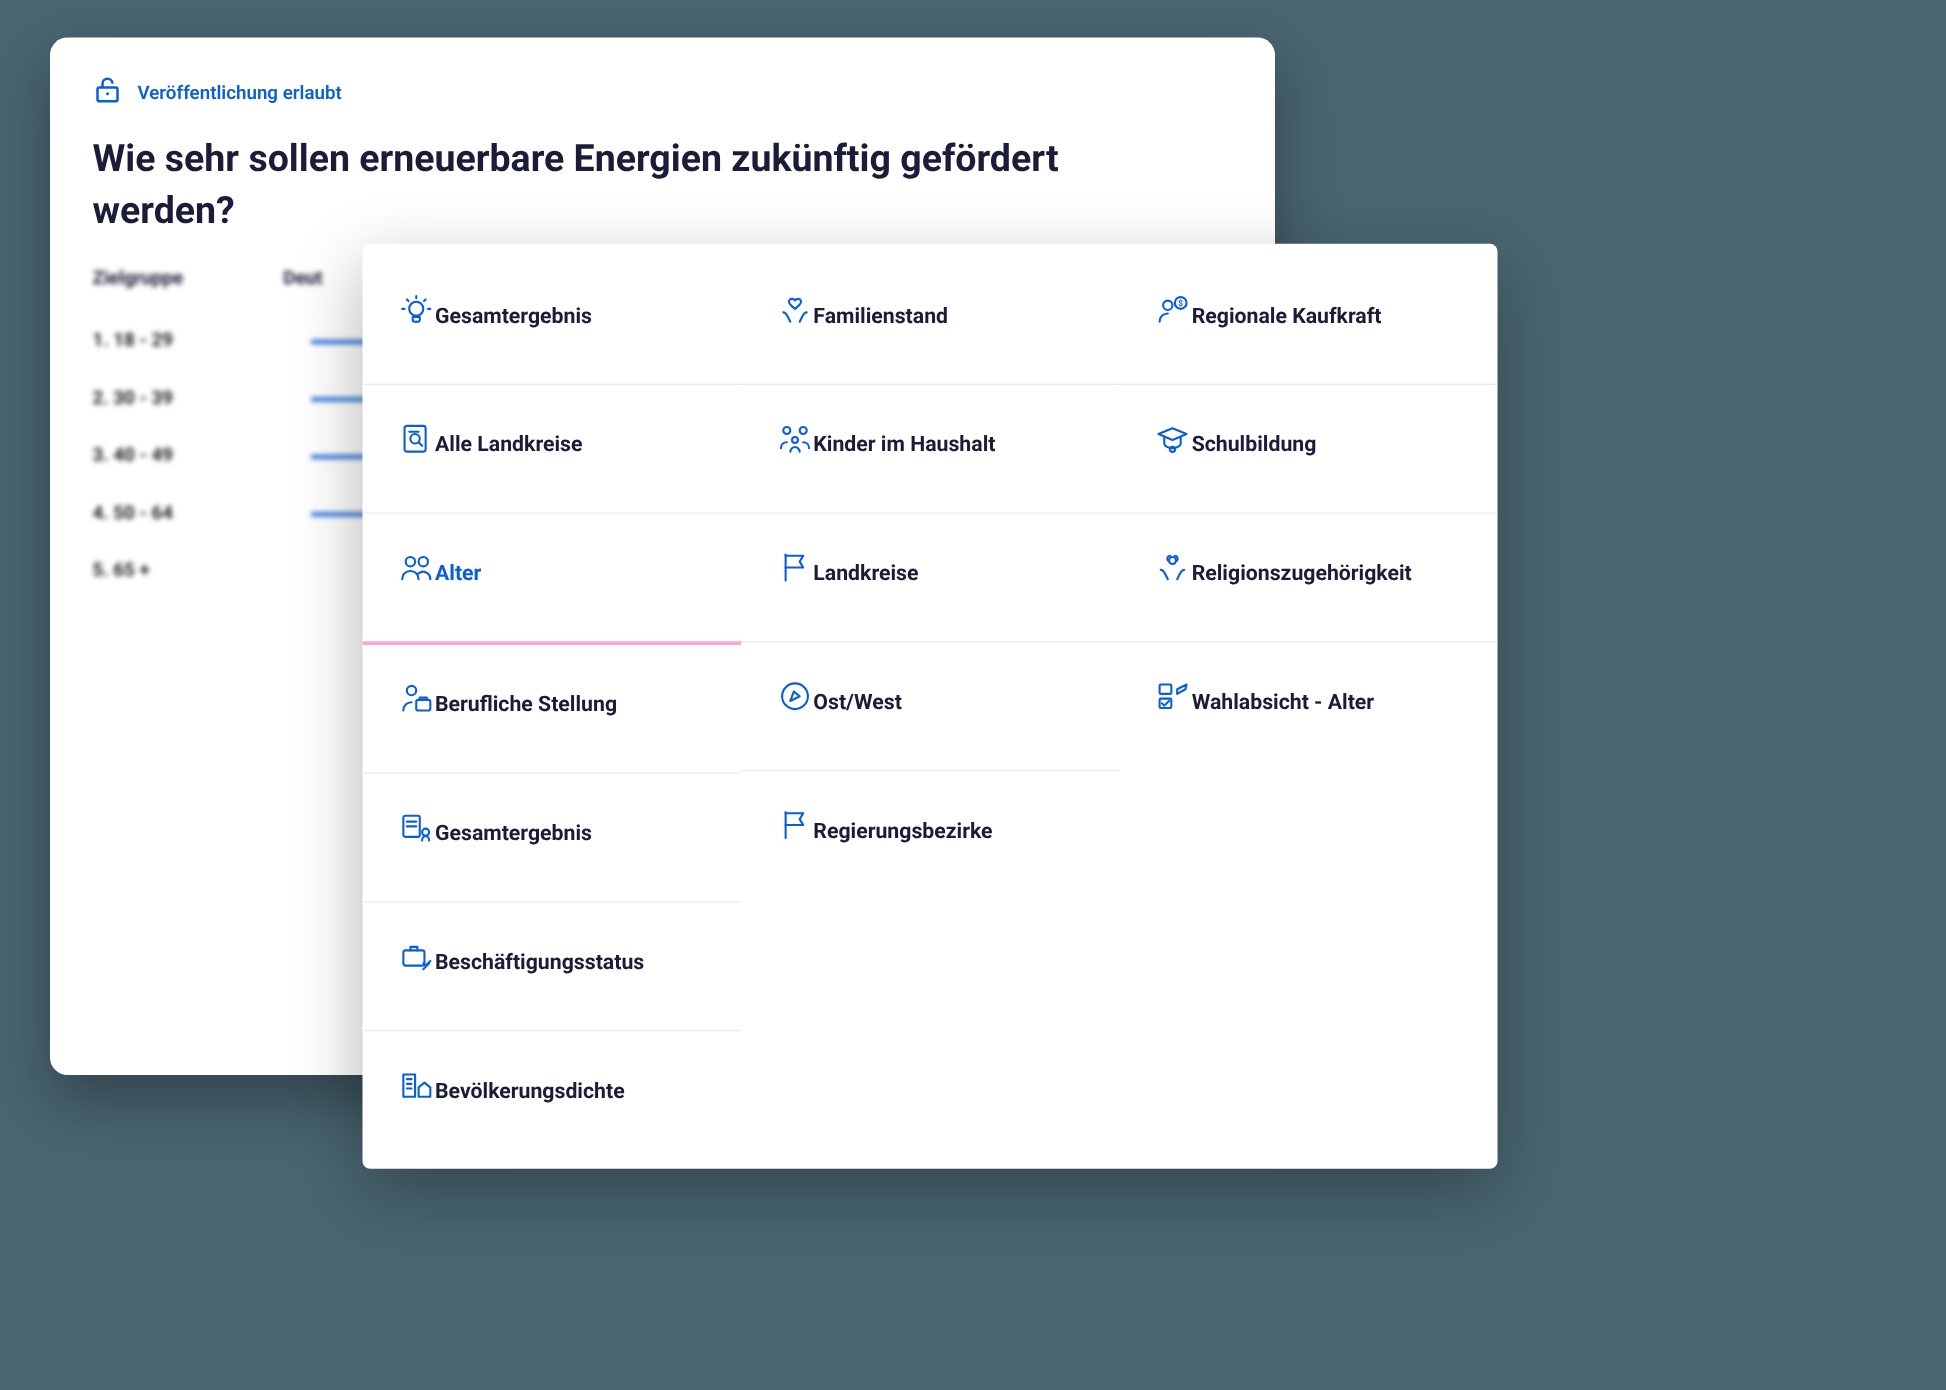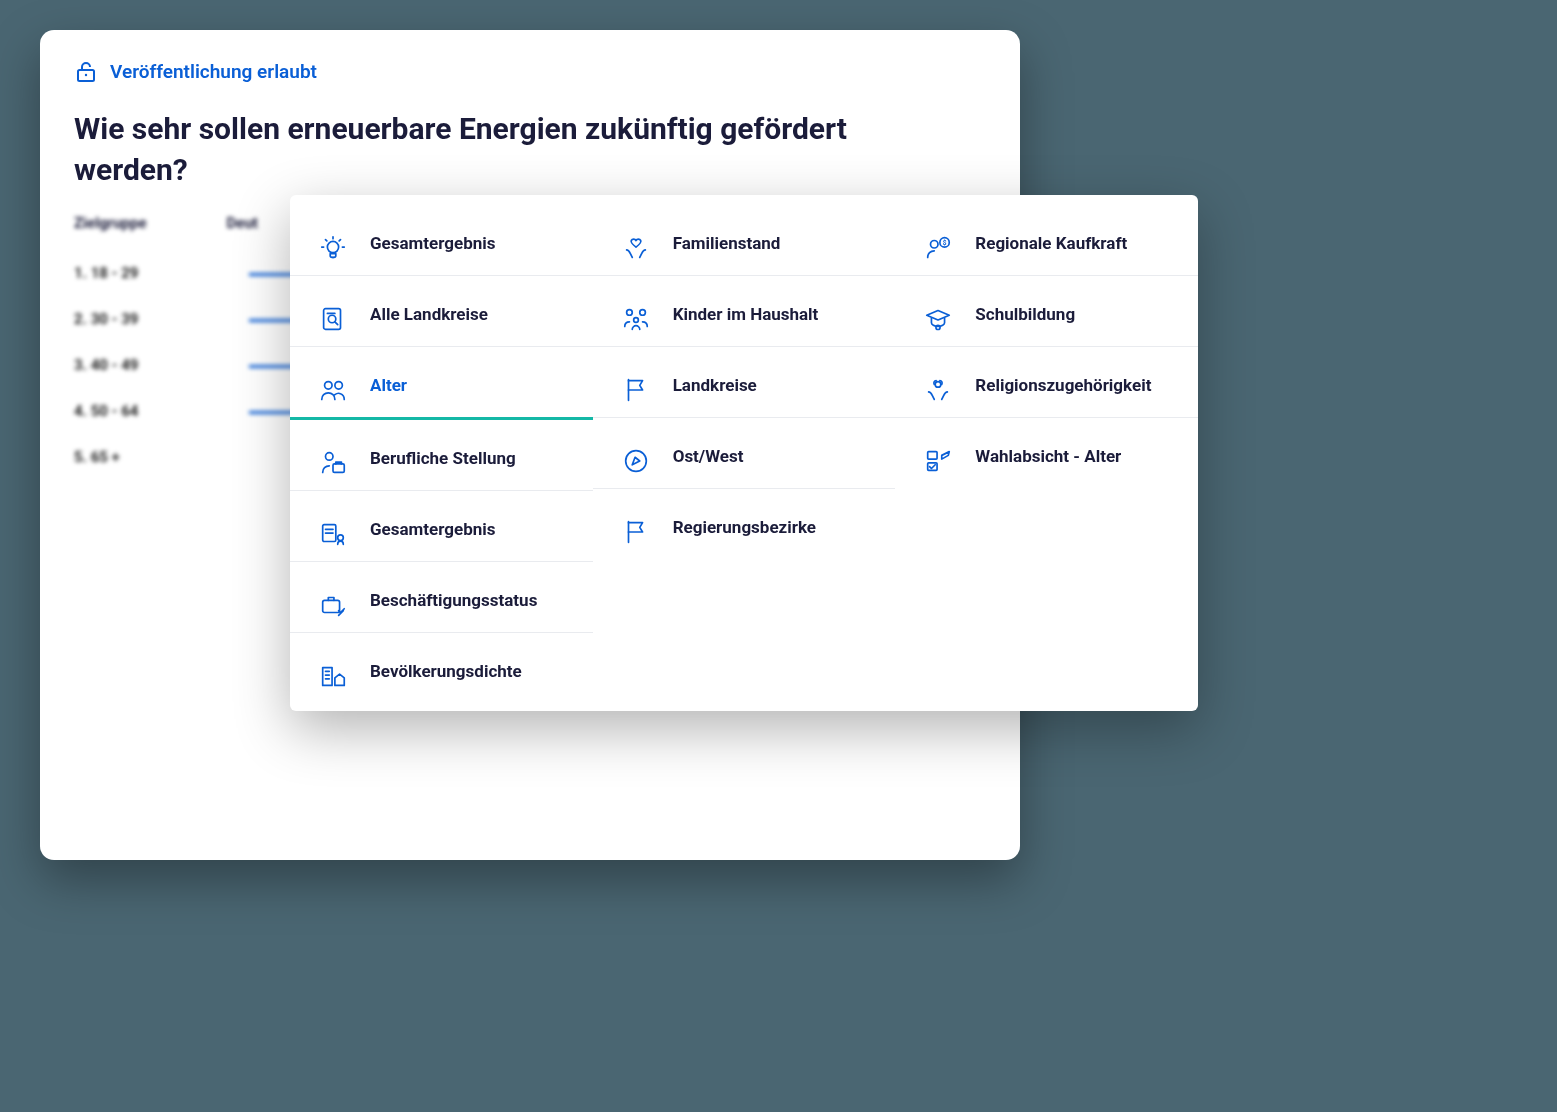--- a/index.html
+++ b/index.html
@@ -17,24 +17,25 @@
     left: 40px;
     width: 980px;
     height: 830px;
     background: #fff;
     border-radius: 14px;
     box-shadow: 0 20px 50px rgba(0,0,0,0.35);
     padding: 30px 34px;
   }
   .pub-row {
     display: flex;
+    align-items: center;
     gap: 12px;
     color: #0a5fd6;
     font-weight: 600;
-    font-size: 19px;
+    font-size: 15px;
     margin-bottom: 20px;
   }
   .pub-row svg { width: 24px; height: 24px; stroke: #0a5fd6; fill: none; stroke-width: 2; }
   .title {
     font-size: 30px;
     font-weight: 700;
     color: #1b1c3a;
     line-height: 1.35;
     max-width: 780px;
     margin-bottom: 24px;
@@ -79,33 +80,32 @@
     padding: 10px 0 8px 0;
     display: grid;
     grid-template-columns: repeat(3, 1fr);
   }
   .col {
     display: flex;
     flex-direction: column;
   }
   .item {
     display: flex;
-    align-items: flex-start;
-    gap: 22px;
-    padding: 28px 20px 12px 28px;
+    align-items: flex-end;
+    padding: 28px 20px 44px 28px;
     border-bottom: 1px solid #e9ebef;
     cursor: pointer;
     color: #1b1c3a;
     font-weight: 700;
     font-size: 17px;
   }
   .item:last-child { border-bottom: none; }
   .item.active {
     color: #0a5fd6;
-    border-bottom: 3px solid #14b8a6;
+    border-bottom: 3px solid #f9a8d4;
   }
   .item .ico {
     width: 30px;
     height: 30px;
     display: flex;
     align-items: center;
     justify-content: center;
     flex: 0 0 30px;
   }
   .item .ico svg {

